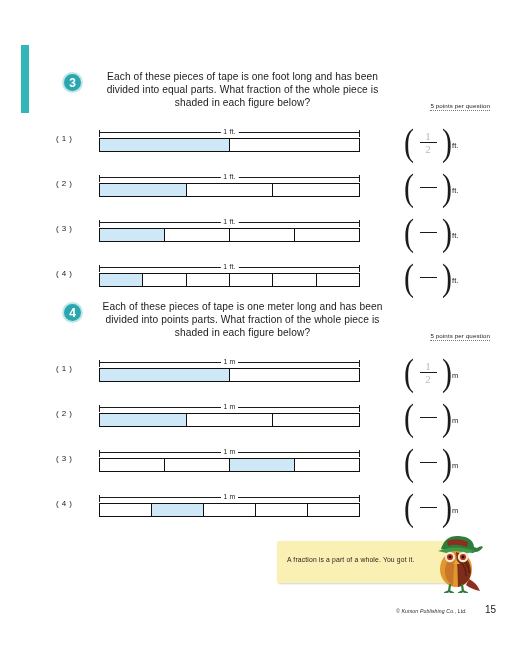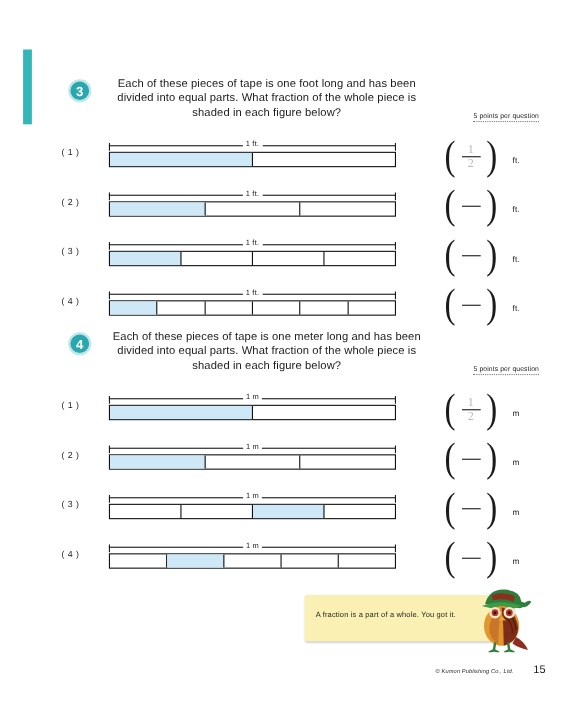--- a/index.html
+++ b/index.html
@@ -109,21 +109,21 @@
   .frac .num,.frac .den{
     font-size:11px;line-height:10px;height:10px;
     font-family:"Liberation Serif",serif;
     color:#b9b9b9;
   }
   .frac .bar{
     width:17px;height:0;border-top:1px solid #1b1b1b;margin:1px 0;
   }
   .frac.empty .num,.frac.empty .den{visibility:hidden;}
   .unit{
-    font-size:7.5px;color:#1b1b1b;margin-left:14px;
+    font-size:7.5px;color:#1b1b1b;margin-left:0;
     align-self:center;padding-top:6px;letter-spacing:.2px;
   }
 
   
   .tip{
     position:absolute;left:277px;top:541px;width:213px;height:46px;
   }
   .tip-box{
     position:absolute;left:0;top:0;width:190px;height:42px;
     background:#faf0b4;border-radius:2px;
@@ -249,21 +249,21 @@
             <span class="den"></span>
           </div>
           <span class="paren">)</span>
           <span class="unit">ft.</span>
         </div>
       </div>
     </div>
   </div>
 <div class="question" id="q4">
     <div class="q-badge">4</div>
-    <div class="q-prompt">Each of these pieces of tape is one meter long and has been divided into equal parts. What fraction of the whole piece is shaded in each figure below?</div>
+    <div class="q-prompt">Each of these pieces of tape is one meter long and has been divided into points parts. What fraction of the whole piece is shaded in each figure below?</div>
     <div class="q-points">5 points per question</div>
     <div class="rows">
       <div class="row">
         <div class="row-label">( 1 )</div>
         <div class="dim">
           <div class="dim-line"></div>
           <div class="dim-tick left"></div>
           <div class="dim-tick right"></div>
           <div class="dim-text">1 m</div>
         </div>

